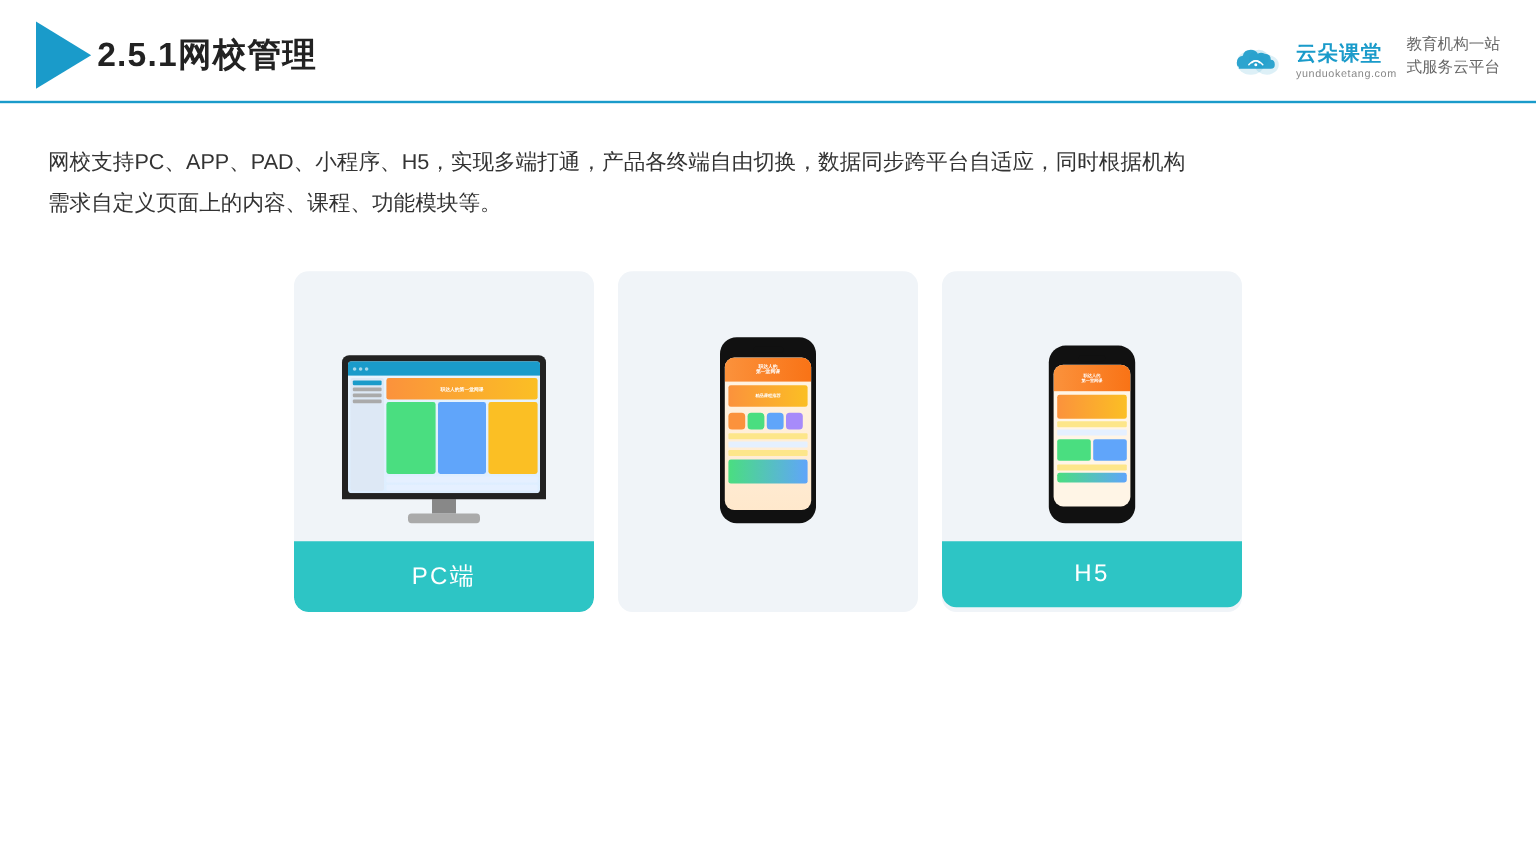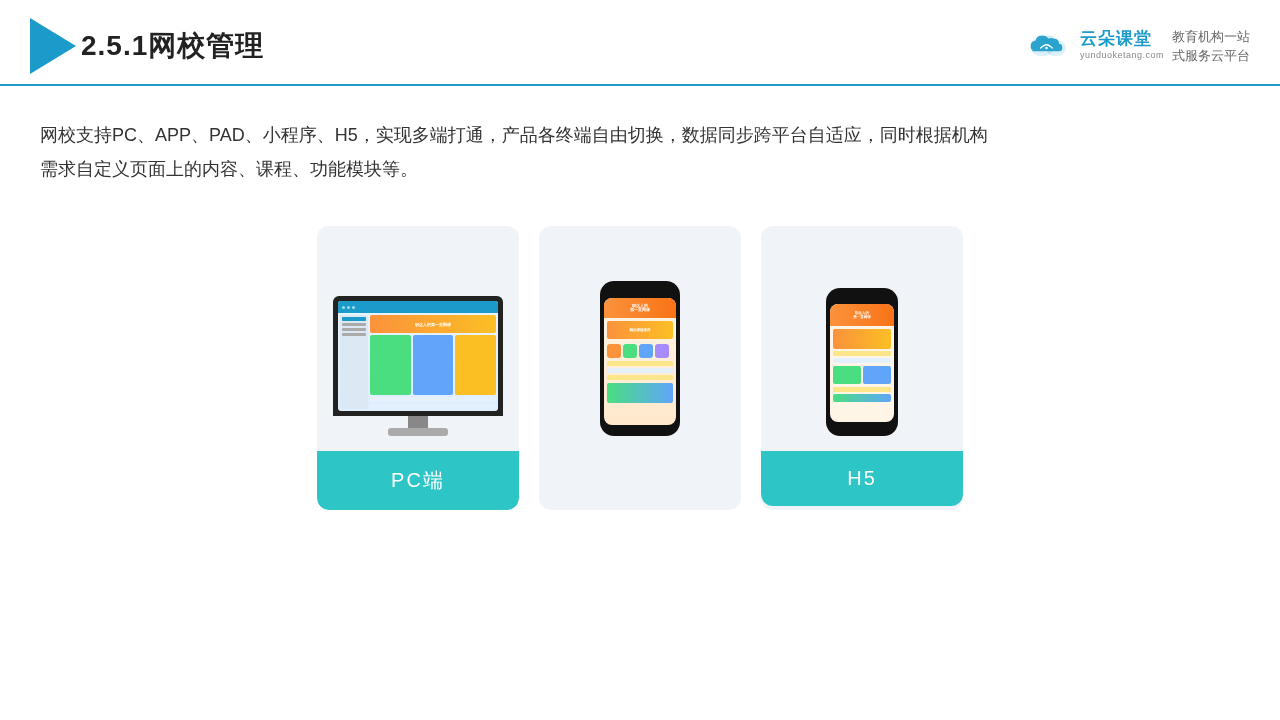--- a/index.html
+++ b/index.html
@@ -33,21 +33,21 @@
       border-left: 46px solid #1a9bca;
     }
     .page-title {
       font-size: 28px;
       font-weight: 600;
       color: #222;
       letter-spacing: 1px;
     }
     .header-right {
       display: flex;
-      align-items: flex-start;
+      align-items: flex-end;
       gap: 8px;
     }
     .brand-logo {
       display: flex;
       flex-direction: column;
       align-items: center;
       gap: 2px;
     }
     .brand-icon {
       display: flex;
@@ -72,21 +72,21 @@
     .cards-section {
       padding: 20px 50px 30px 50px;
       display: flex;
       gap: 20px;
       justify-content: center;
     }
 
     .device-card {
       background: #f0f4f8;
       border-radius: 12px;
-      width: 202px;
+      width: 250px;
       padding: 20px 15px 0 15px;
       display: flex;
       flex-direction: column;
       align-items: center;
       overflow: hidden;
     }
 
     .device-image-area {
       width: 100%;
       height: 190px;

